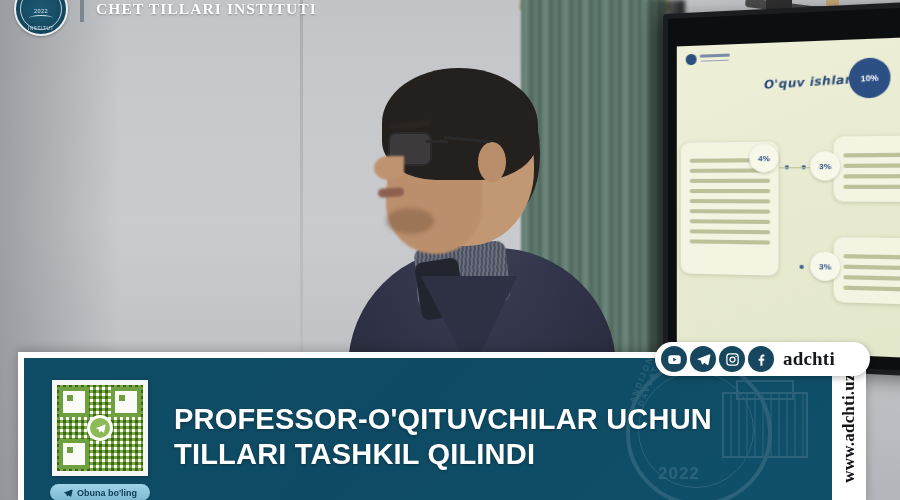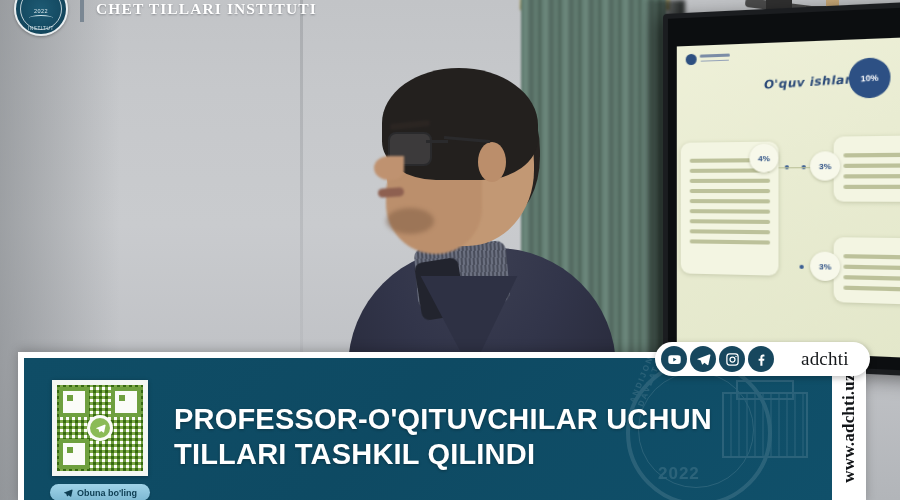--- a/index.html
+++ b/index.html
@@ -346,22 +346,22 @@
     display:flex;align-items:center;padding-left:6px;box-sizing:border-box;
     z-index:14;
   }
   .sic{
     width:26px;height:26px;border-radius:50%;background:#17475e;
     display:flex;align-items:center;justify-content:center;margin-right:3px;
     flex:0 0 auto;
   }
   .sic svg{width:15px;height:15px;fill:#ffffff;}
   .social-name{
-    margin-left:24px;font-family:"Liberation Serif",serif;
-    font-weight:400;font-size:19px;color:#15181b;letter-spacing:.2px;
+    margin-left:6px;font-family:"Liberation Serif",serif;
+    font-weight:700;font-size:19px;color:#15181b;letter-spacing:.2px;
   }
 
   
   .urlstrip{
     position:absolute;right:0;top:0;width:34px;height:152px;
     background:#ffffff;
     display:flex;align-items:center;justify-content:center;
     z-index:12;
   }
   .urlstrip span{

